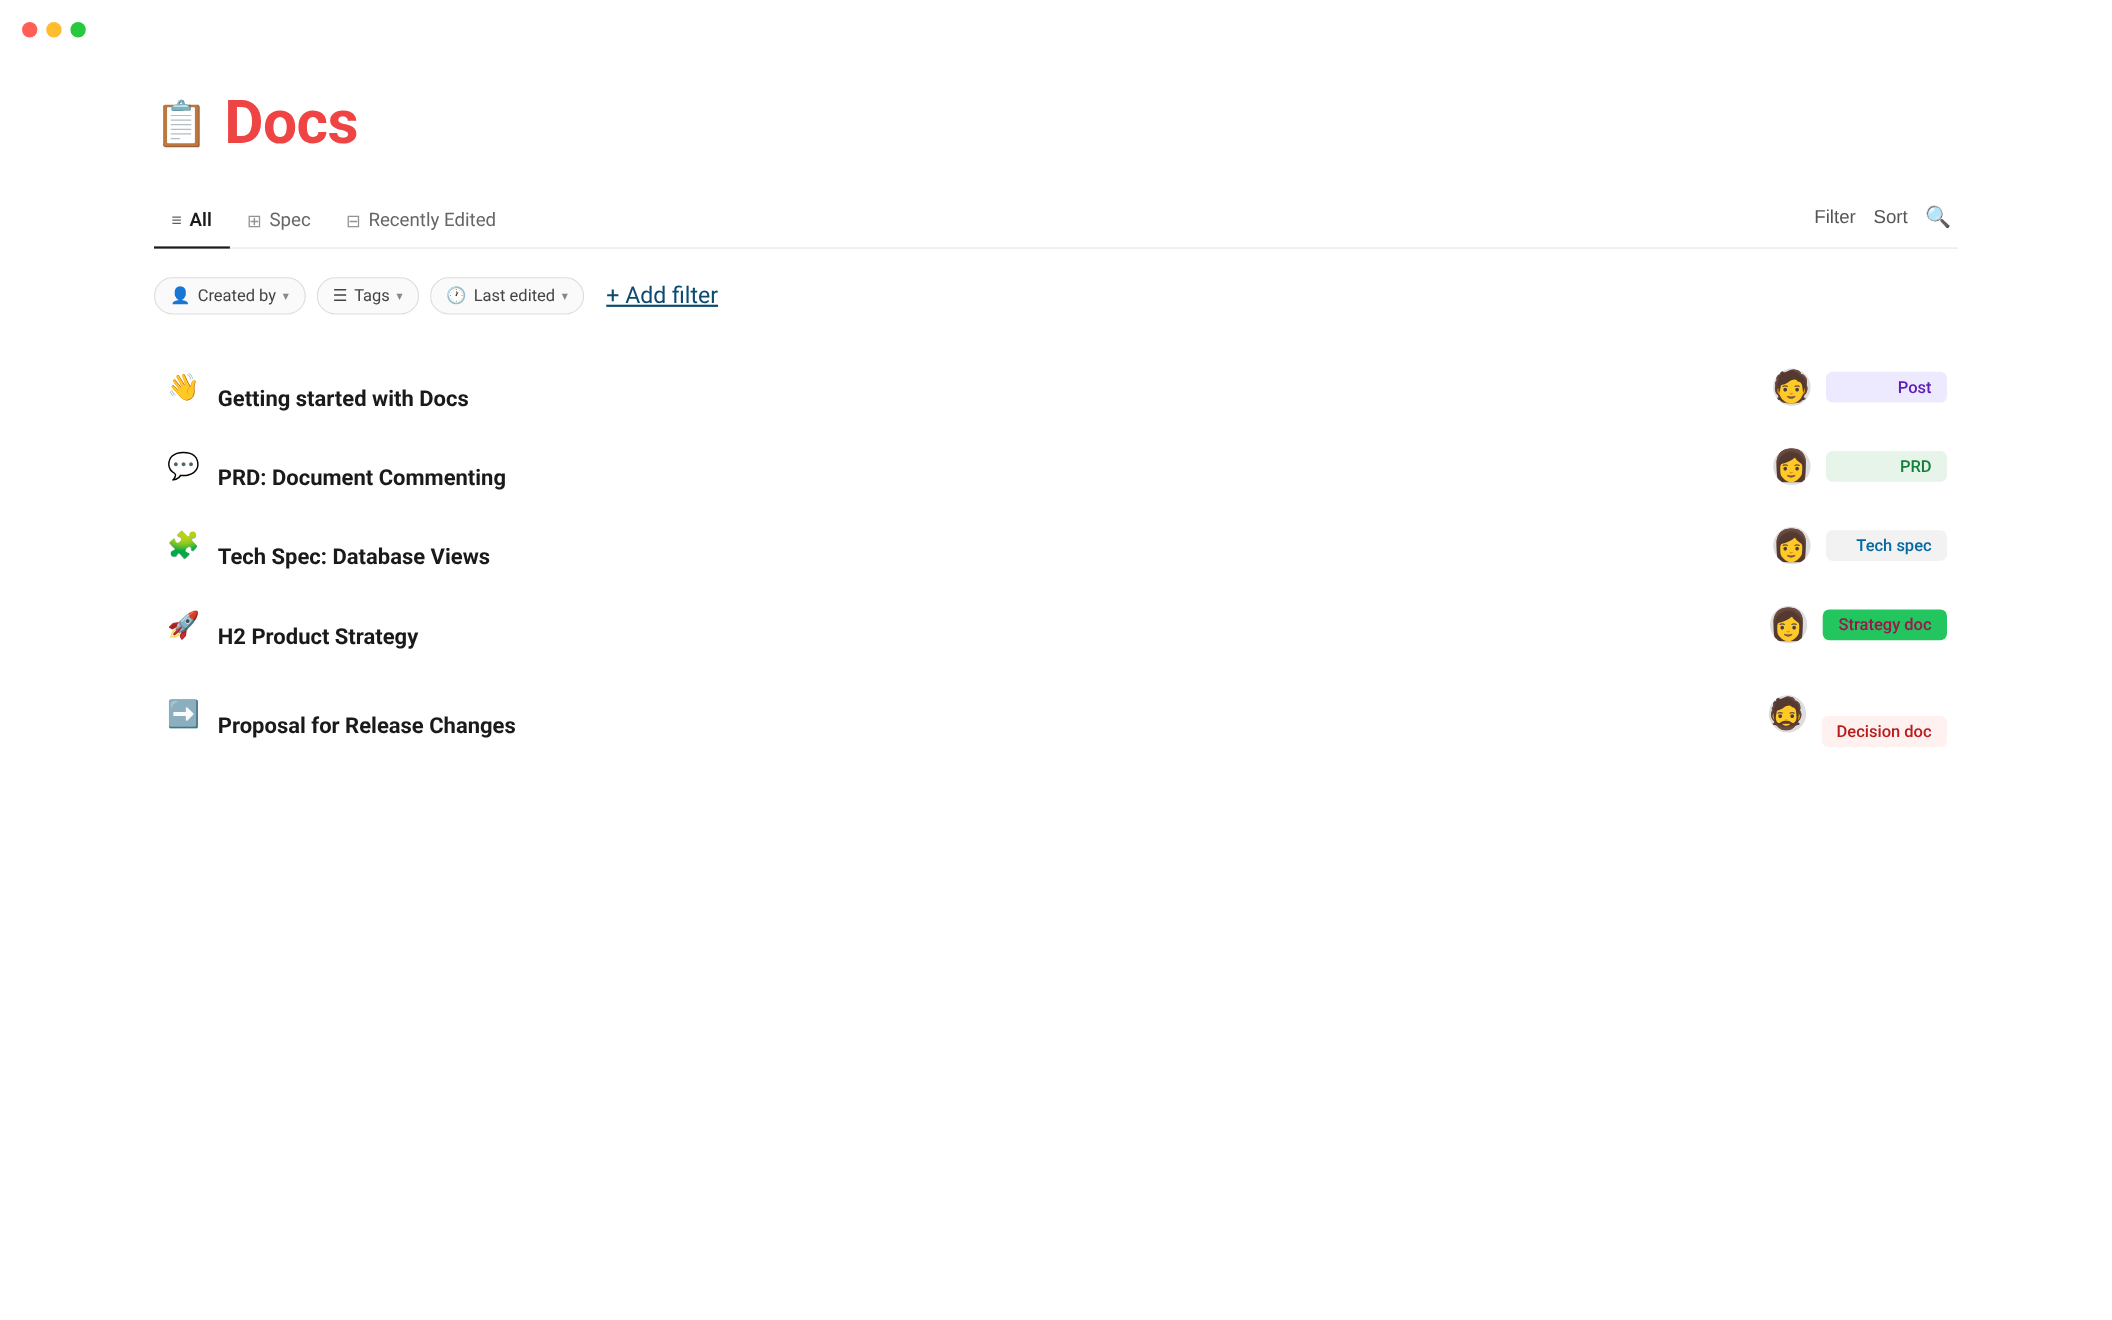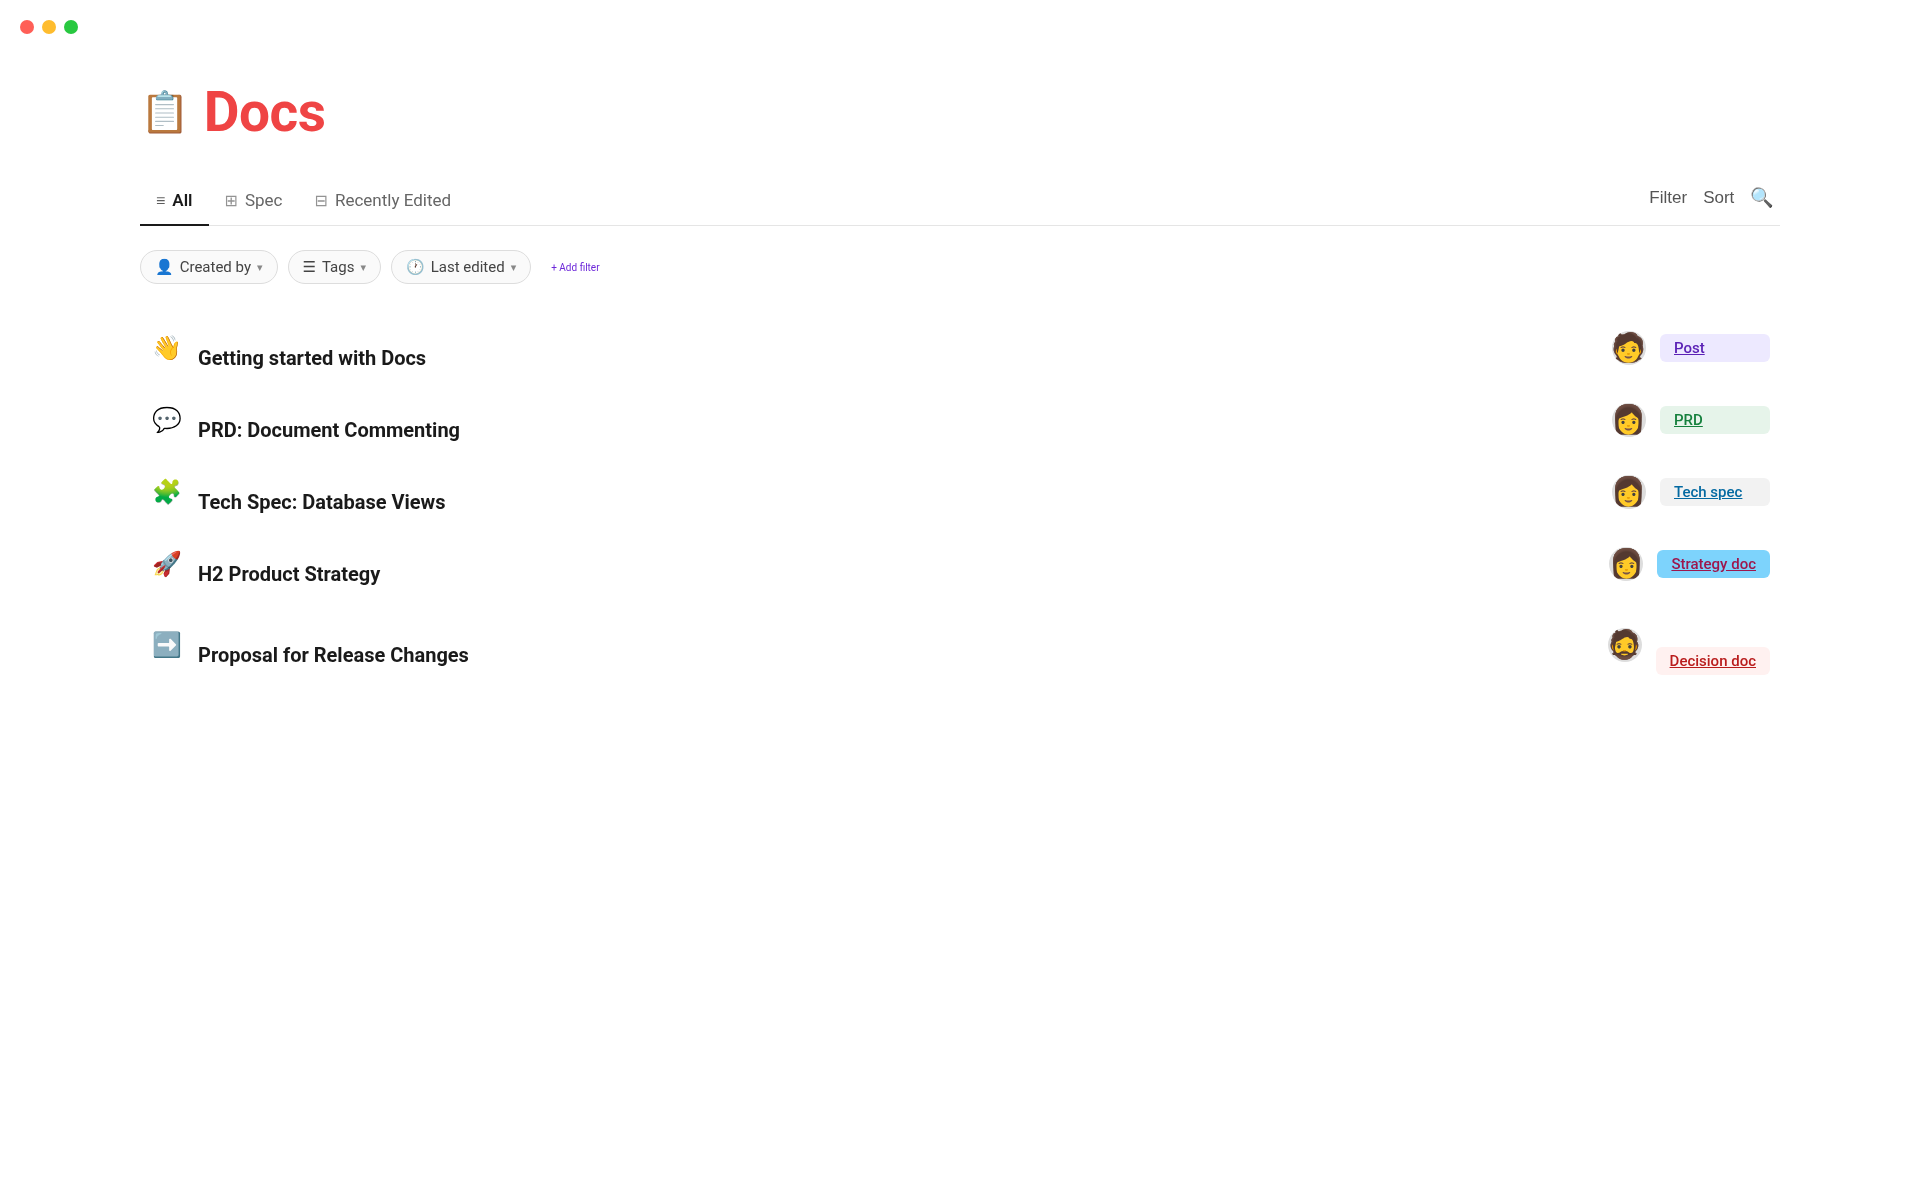--- a/index.html
+++ b/index.html
@@ -126,24 +126,25 @@
       background: #fafafa;
     }
     .filter-pill .chevron {
       font-size: 11px;
       color: #888;
     }
     .add-filter {
       display: flex;
       align-items: center;
       gap: 5px;
-      font-size: 10px;
-      color: #6d28d9;
+      font-size: 21px;
+      color: #0c4a6e;
       cursor: pointer;
       padding: 7px 10px;
+      text-decoration: underline;
     }
 
     
     .doc-list {
       display: flex;
       flex-direction: column;
     }
     .doc-row {
       display: flex;
       align-items: center;
@@ -189,37 +190,36 @@
       flex-shrink: 0;
     }
 
     
     .tag {
       padding: 5px 14px;
       border-radius: 6px;
       font-size: 15px;
       font-weight: 500;
       min-width: 110px;
-      text-align: left;
-      text-decoration: underline;
+      text-align: right;
     }
     .tag-post {
       background: #ede9ff;
       color: #5b21b6;
     }
     .tag-prd {
       background: #e6f4ea;
       color: #15803d;
     }
     .tag-tech-spec {
       background: #f2f2f2;
       color: #0369a1;
     }
     .tag-strategy {
-      background: #7dd3fc;
+      background: #22c55e;
       color: #9d174d;
     }
     .tag-decision {
       background: #fff1f0;
       color: #b91c1c;
       margin-top: 33px;
     }
 
     
     .avatar-face {

